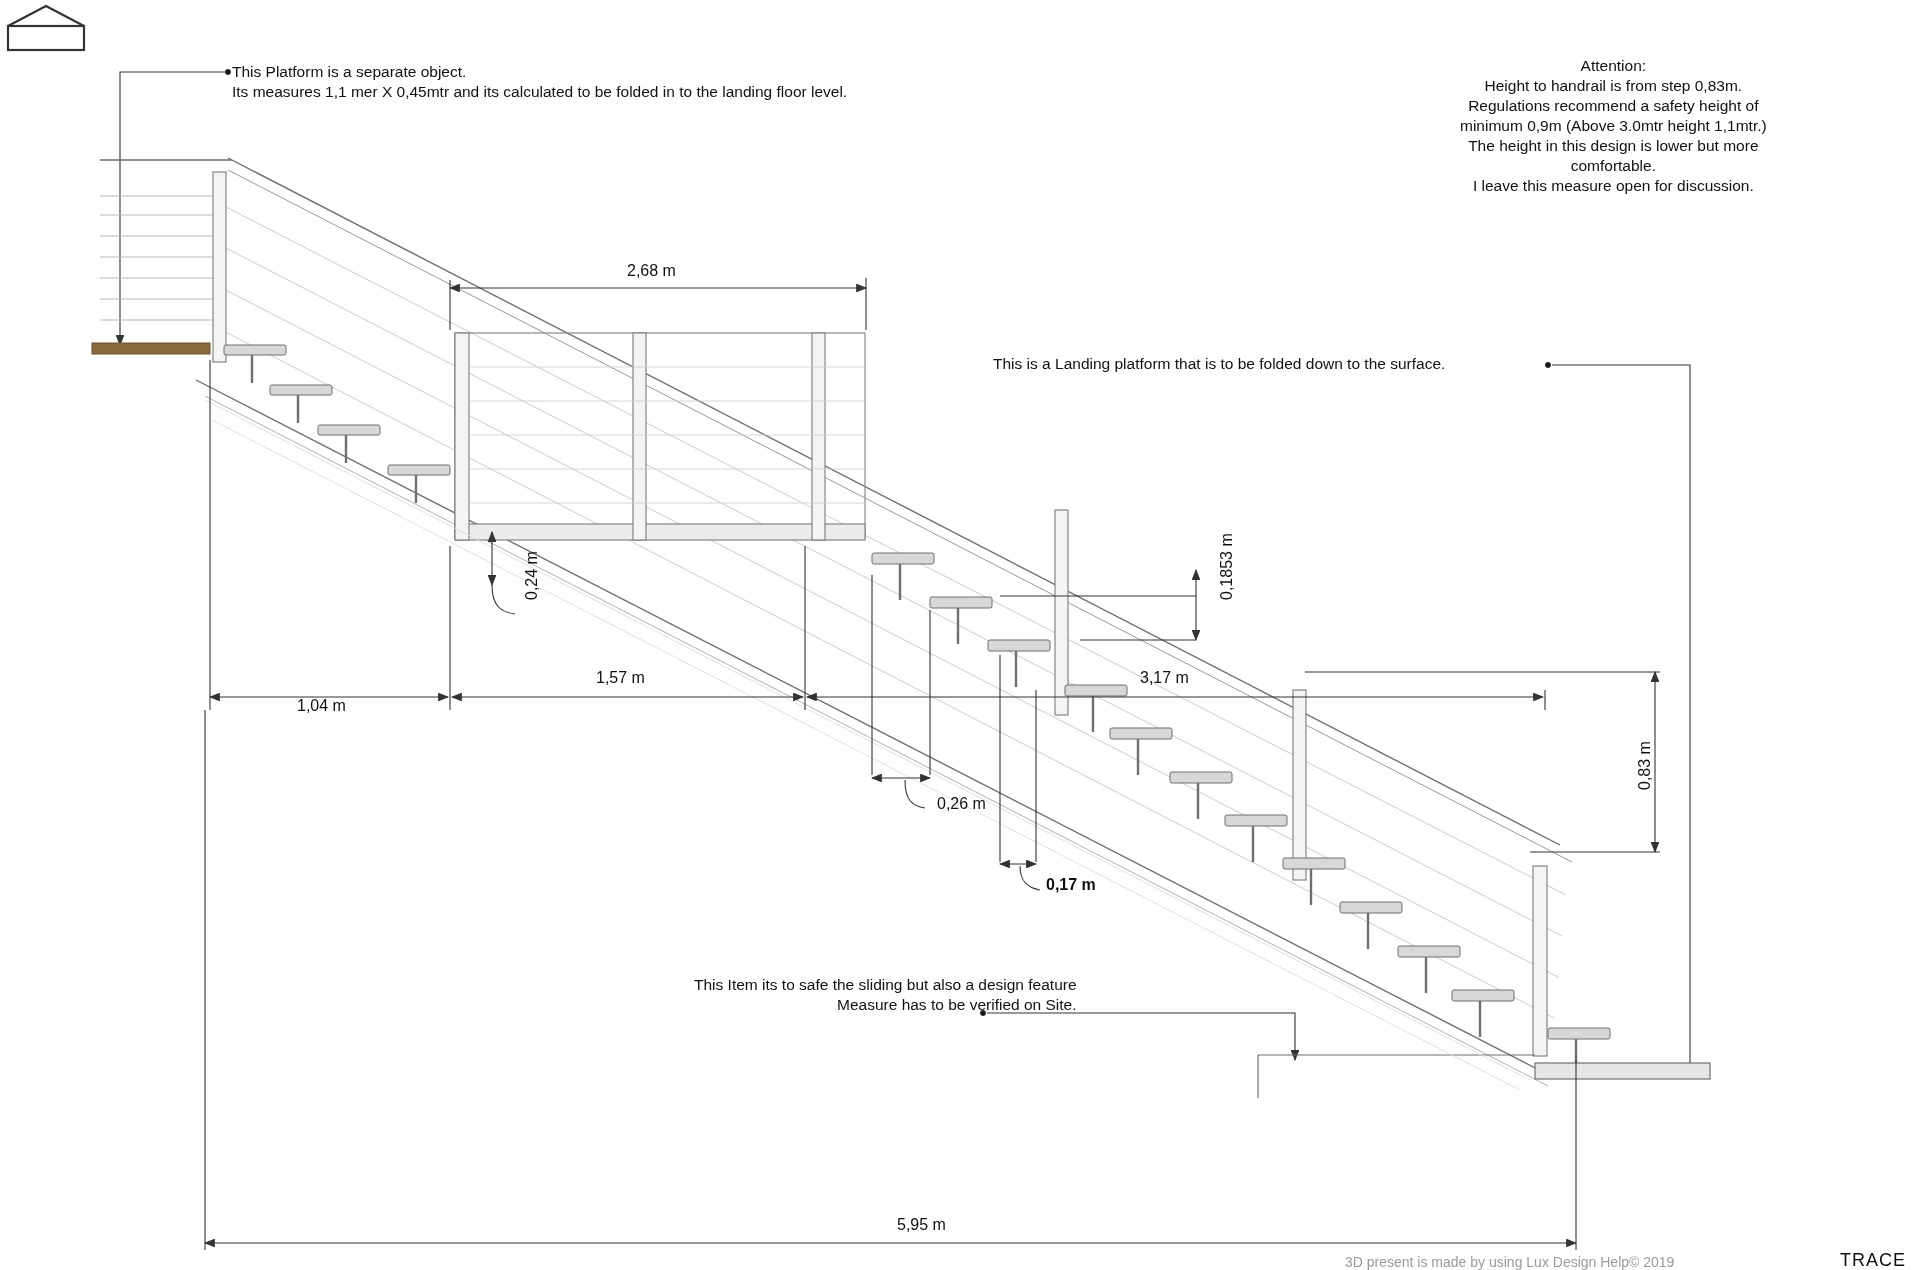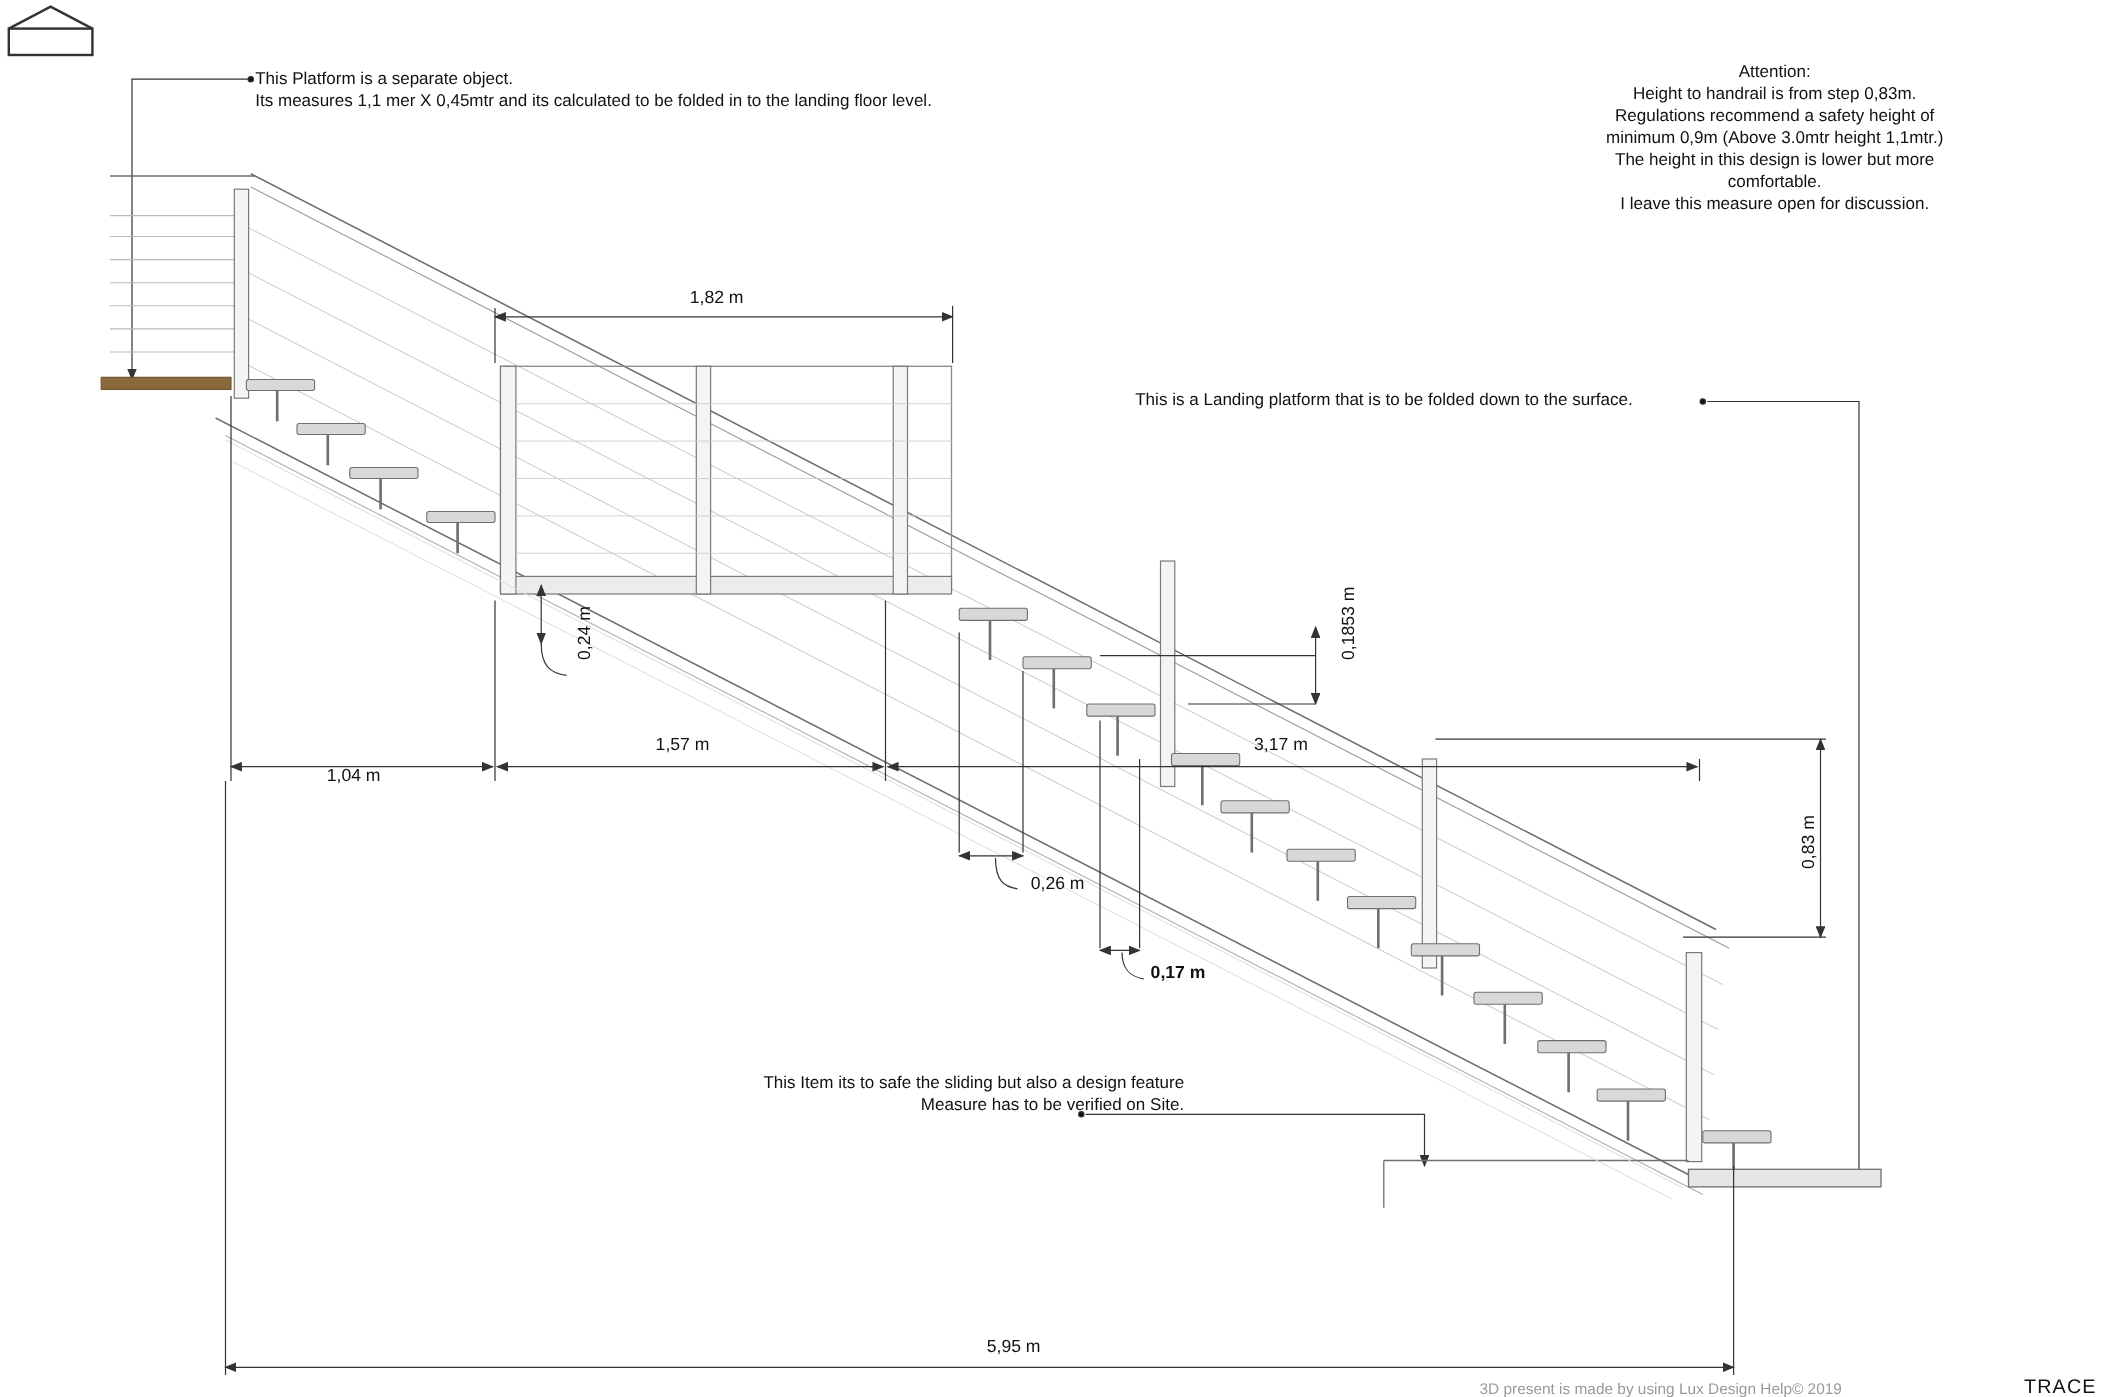--- a/index.html
+++ b/index.html
@@ -220,26 +220,26 @@
 Its measures 1,1 mer X 0,45mtr and its calculated to be folded in to the landing floor level.</div>
 
   <div class="note" style="left:1460px; top:56px;text-align:center;">Attention:
 Height to handrail is from step 0,83m.
 Regulations recommend a safety height of
 minimum 0,9m (Above 3.0mtr height 1,1mtr.)
 The height in this design is lower but more
 comfortable.
 I leave this measure open for discussion.</div>
 
-  <div class="note" style="left:993px; top:354px;margin-left:39px;">This is a Landing platform that is to be folded down to the surface.</div>
+  <div class="note" style="left:993px; top:354px;">This is a Landing platform that is to be folded down to the surface.</div>
 
   <div class="note" style="left:694px; top:975px;text-align:right;">This Item its to safe the sliding but also a design feature
 Measure has to be verified on Site.</div>
 
-  <div class="dim" style="left:627px; top:262px;">1,82 m</div>
+  <div class="dim" style="left:627px; top:262px;">2,68 m</div>
 
   <div class="dim vert" style="left:523px; top:600px; transform:rotate(-90deg);">0,24 m</div>
 
   <div class="dim" style="left:297px; top:697px;">1,04 m</div>
 
   <div class="dim" style="left:596px; top:669px;">1,57 m</div>
 
   <div class="dim" style="left:1140px; top:669px;">3,17 m</div>
 
   <div class="dim vert" style="left:1218px; top:600px; transform:rotate(-90deg);">0,1853 m</div>

